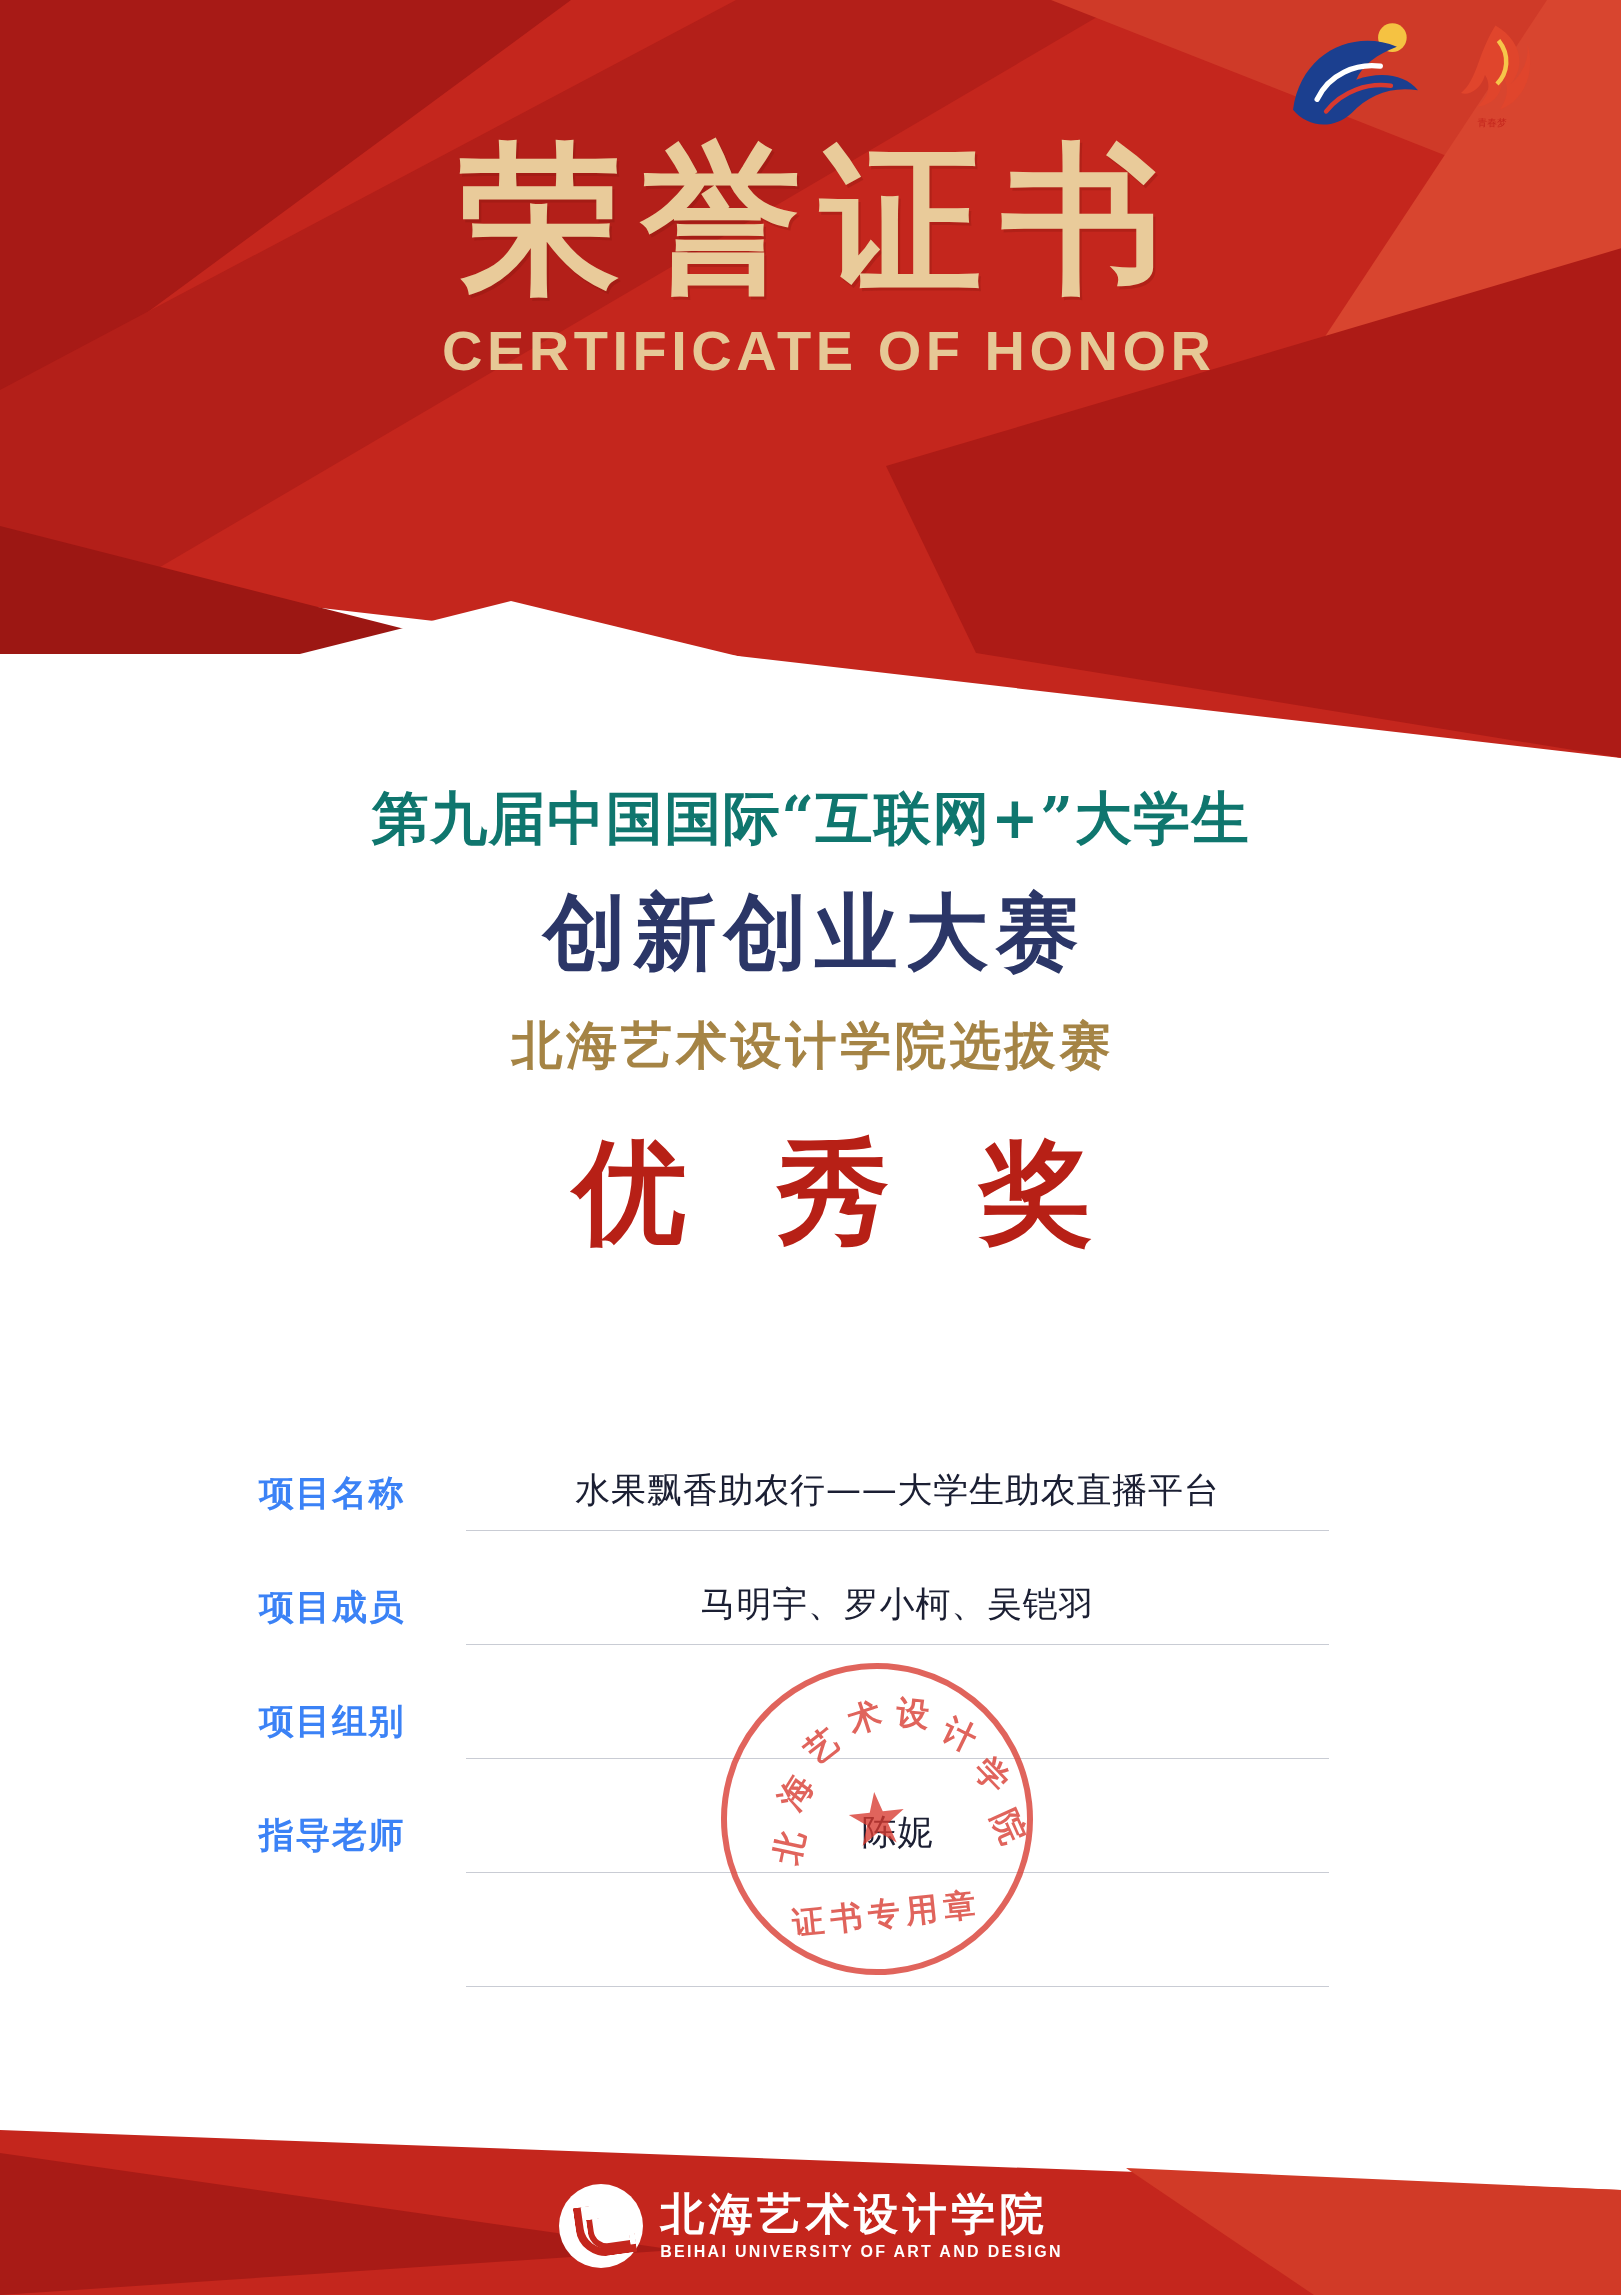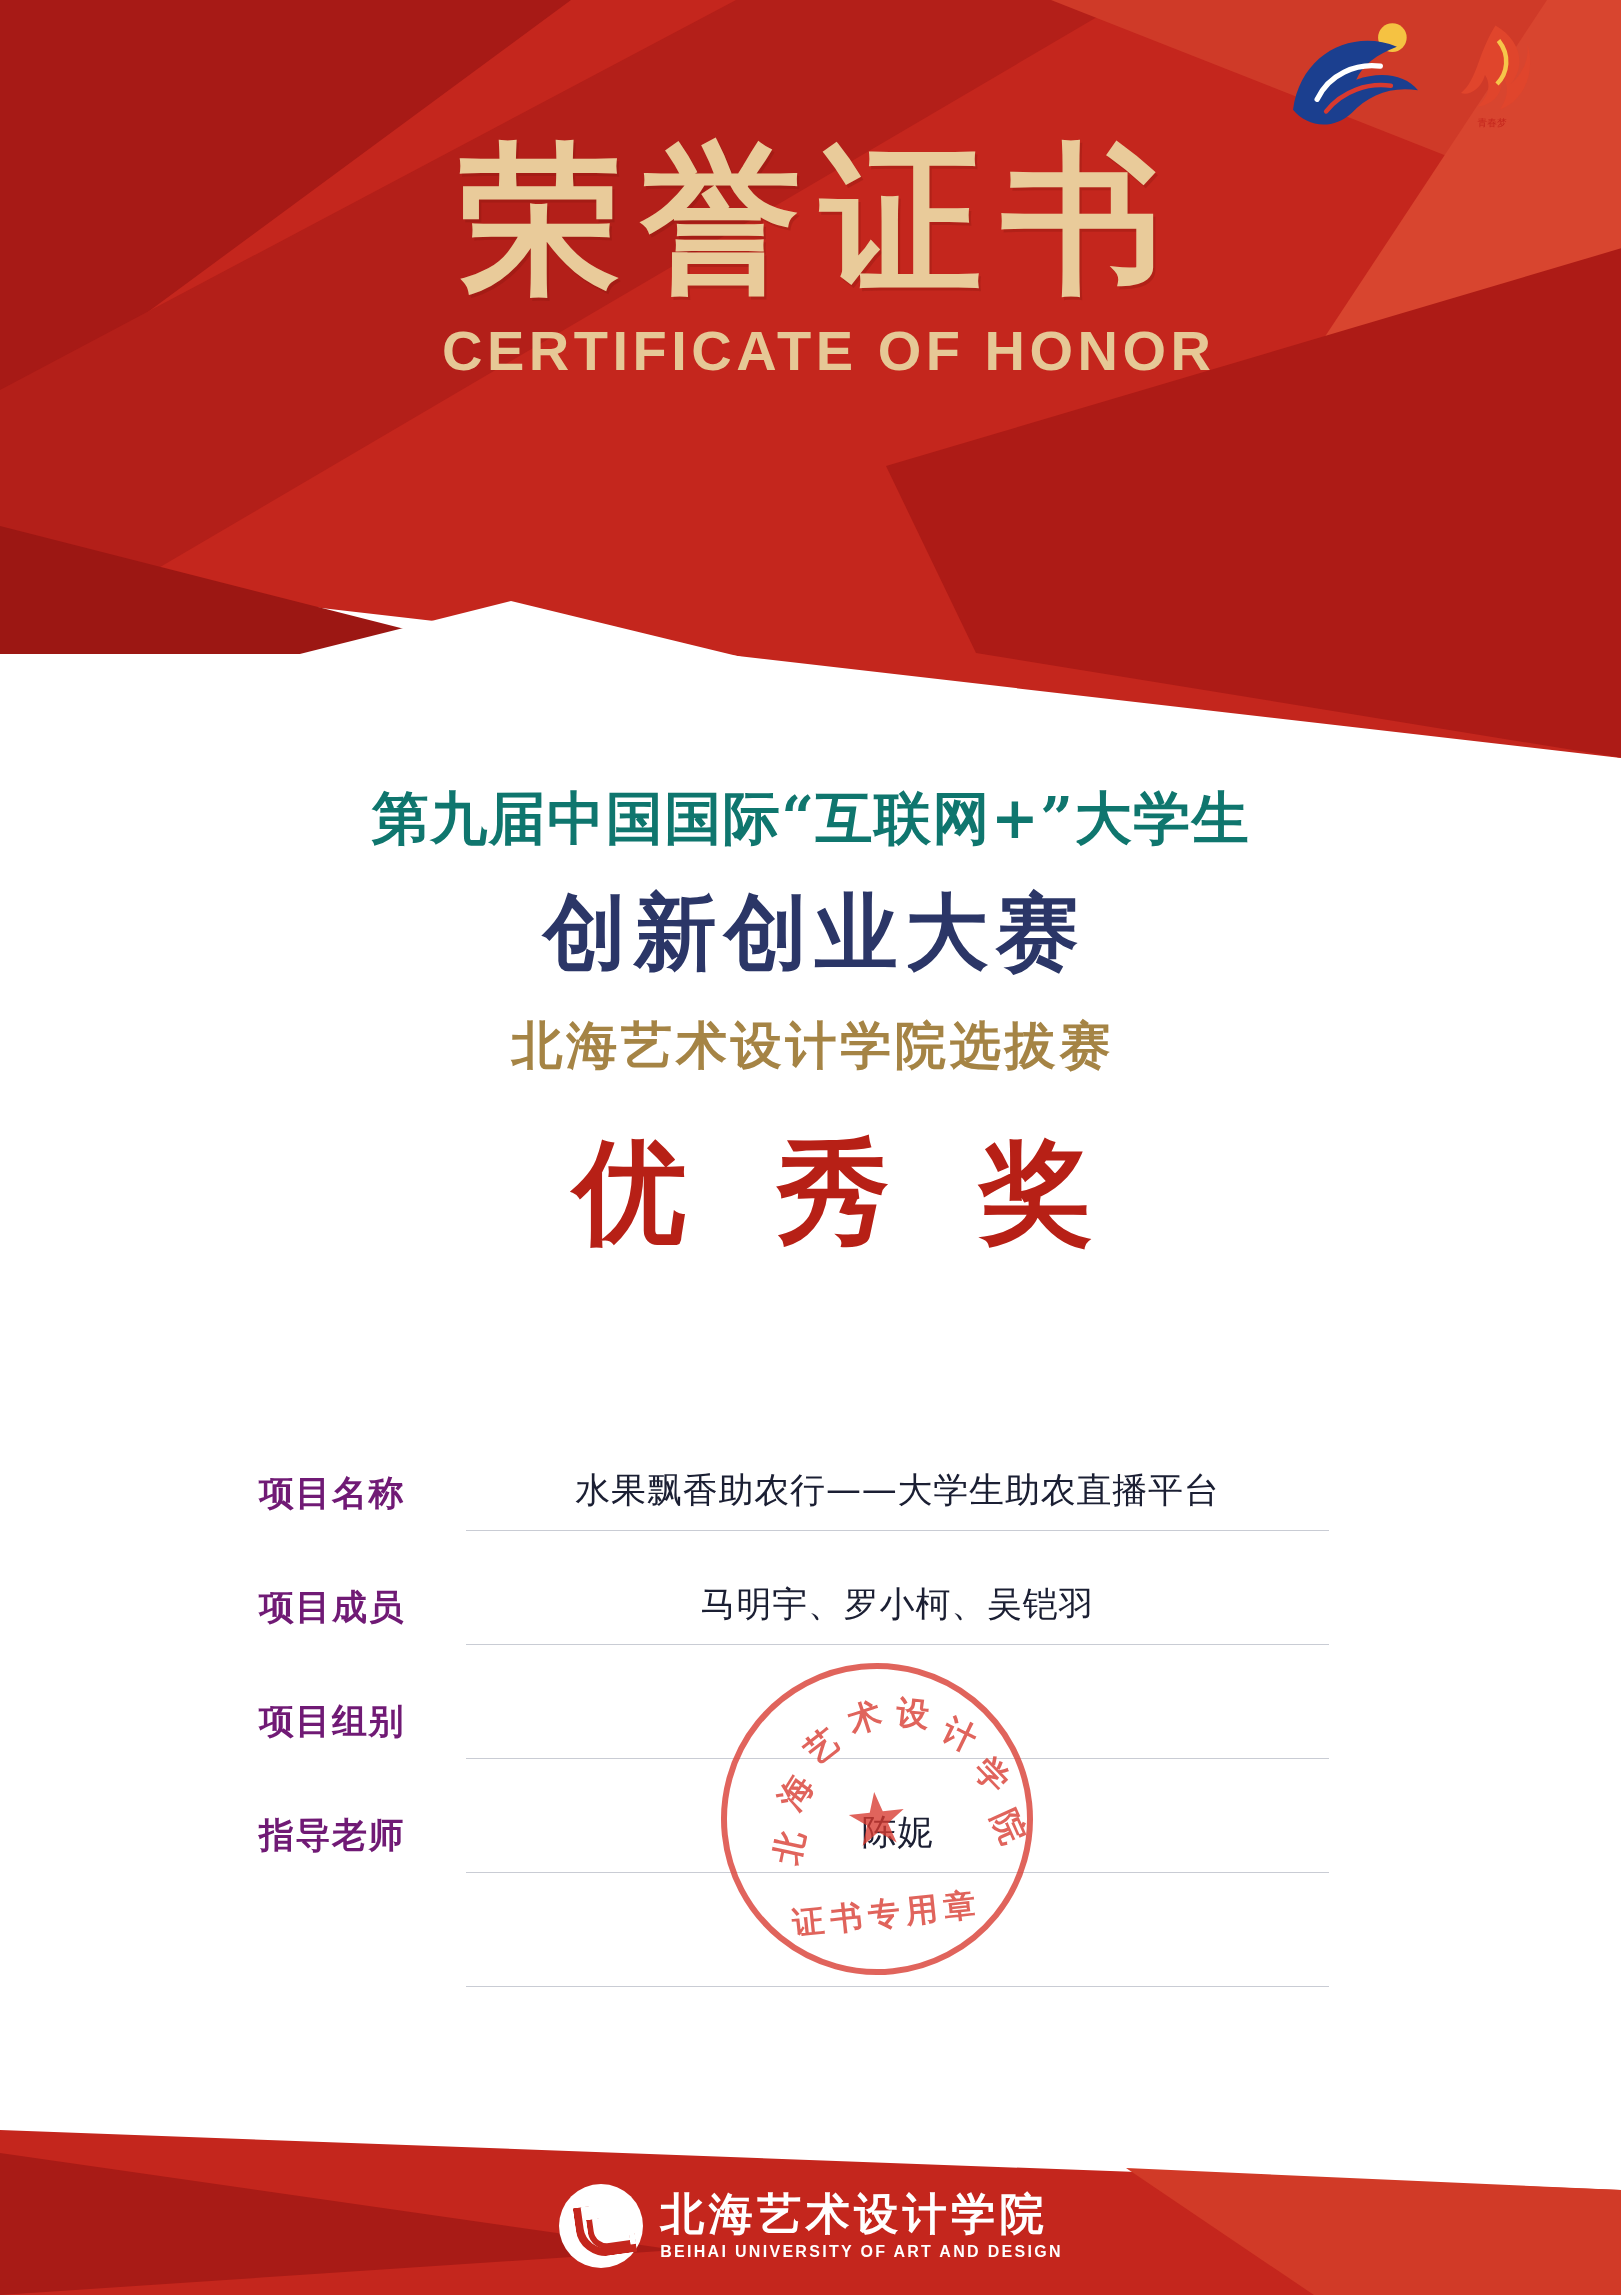--- a/index.html
+++ b/index.html
@@ -193,21 +193,21 @@
     height: 114px;
   }
   .field-label {
     position: absolute;
     left: 259px;
     top: 21px;
     width: 203px;
     font-family: Liberation Serif, serif;
     font-size: 35px;
     font-weight: bold;
-    color: #701a75;
+    color: #3b82f6;
     letter-spacing: 1.5px;
   }
   .field-line {
     position: absolute;
     left: 466px;
     right: 293px;
     top: 81px;
     border-bottom: 1.5px solid #c9ccd4;
   }
   .field-value {

